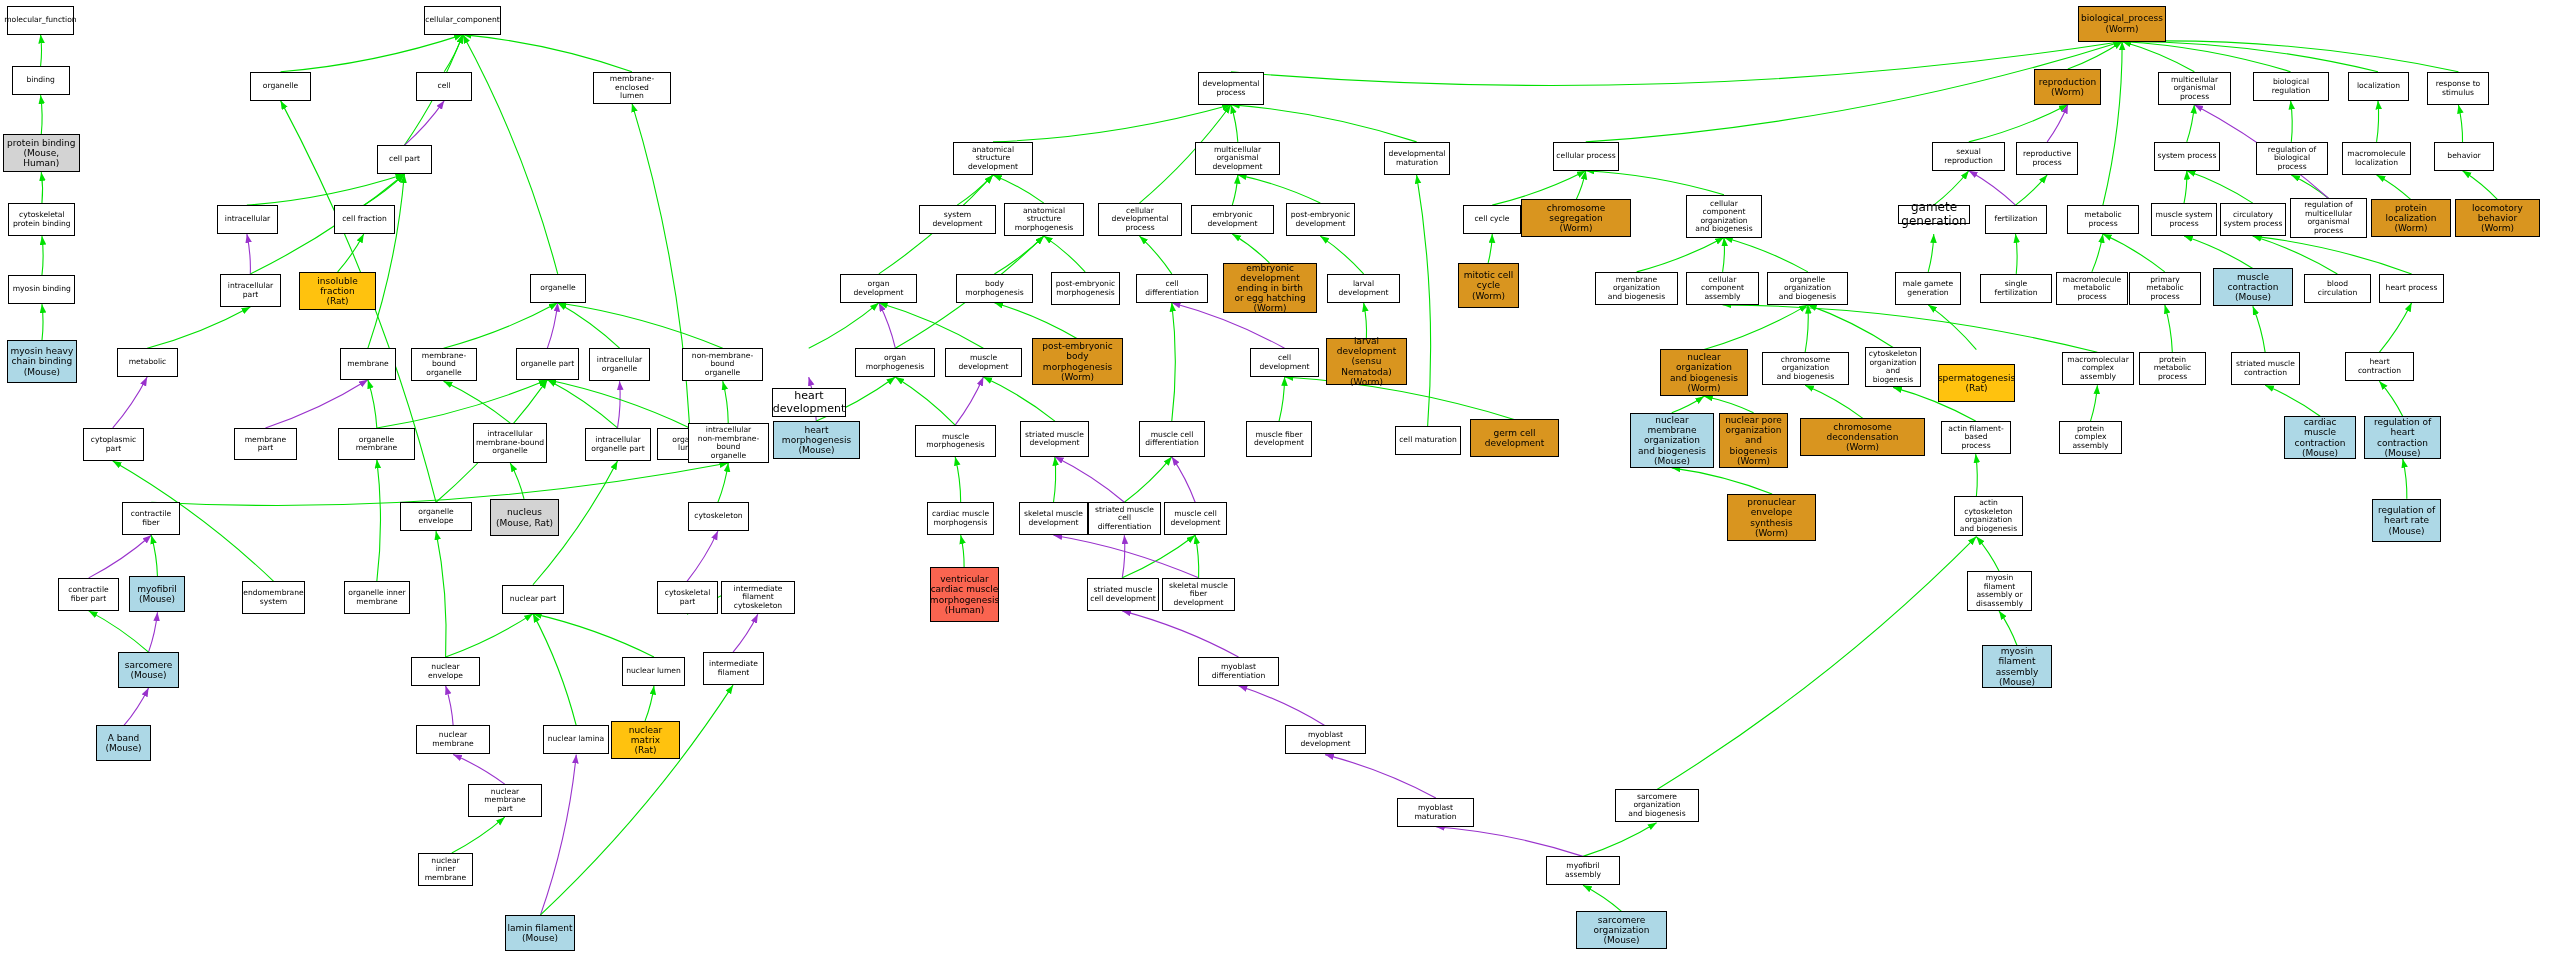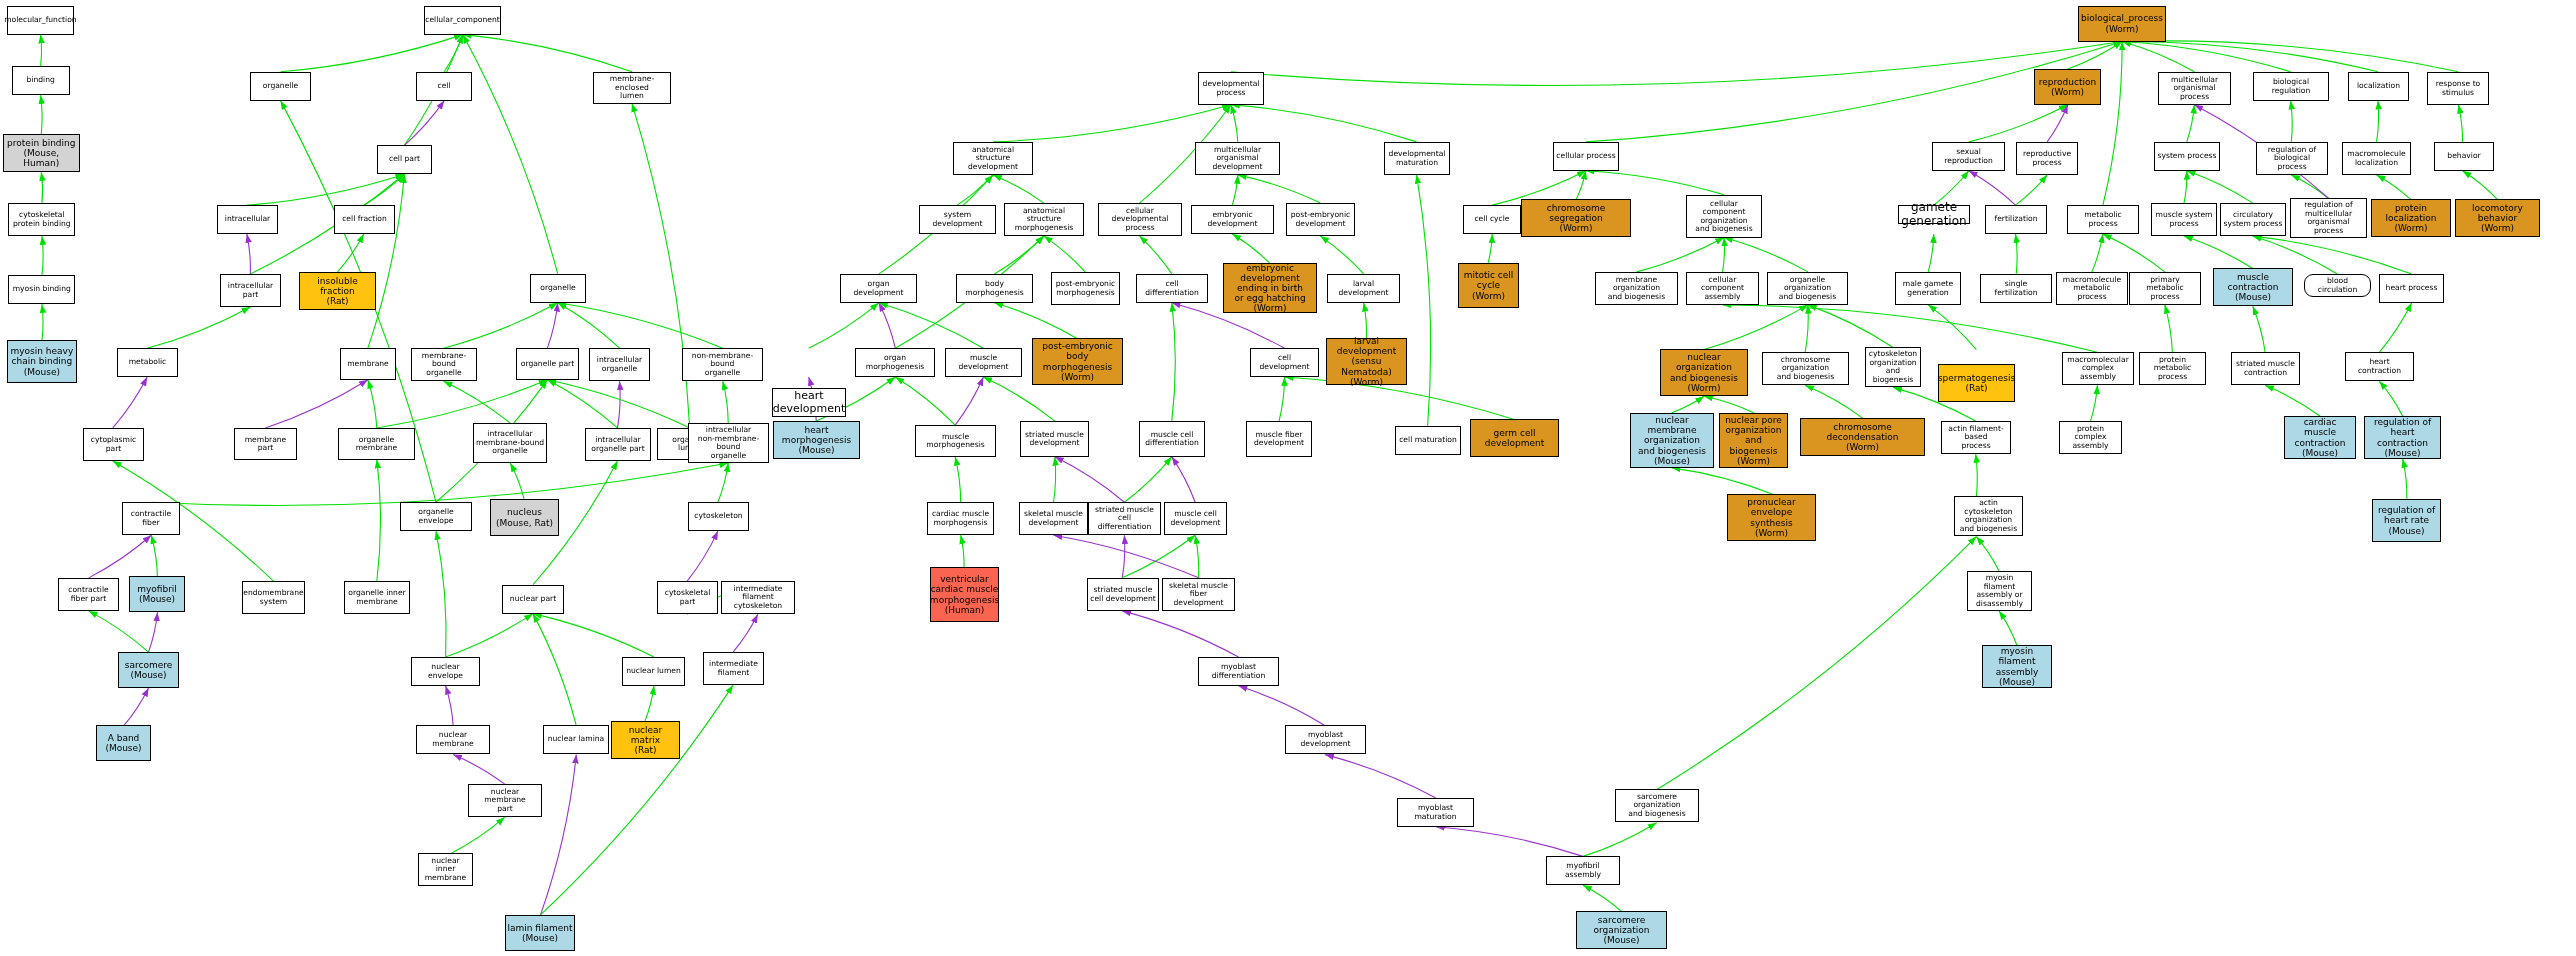--- a/index.html
+++ b/index.html
@@ -356,21 +356,21 @@
 and biogenesis</div>
       <div class="node white" style="left: 1895px; top: 272px; width: 66px; height: 33px; font-size: 7.6px;">male gamete
 generation</div>
       <div class="node white" style="left: 1980px; top: 274px; width: 72px; height: 29px; font-size: 7.6px;">single fertilization</div>
       <div class="node white" style="left: 2056px; top: 272px; width: 72px; height: 33px; font-size: 7.6px;">macromolecule
 metabolic process</div>
       <div class="node white" style="left: 2129px; top: 272px; width: 72px; height: 33px; font-size: 7.6px;">primary metabolic
 process</div>
       <div class="node blue" style="left: 2213px; top: 268px; width: 80px; height: 38px; font-size: 9px;">muscle contraction
 (Mouse)</div>
-      <div class="node white" style="left: 2304px; top: 274px; width: 67px; height: 23px; font-size: 7.6px; border-radius: 9px;">blood circulation</div>
+      <div class="node white" style="left: 2304px; top: 274px; width: 67px; height: 29px; font-size: 7.6px;">blood circulation</div>
       <div class="node white" style="left: 2379px; top: 274px; width: 65px; height: 29px; font-size: 7.6px;">heart process</div>
       <div class="node white" style="left: 772px; top: 348px; width: 74px; height: 29px; font-size: 11px; margin-top: 40px;">heart development</div>
       <div class="node white" style="left: 855px; top: 348px; width: 80px; height: 29px; font-size: 7.6px;">organ morphogenesis</div>
       <div class="node white" style="left: 945px; top: 348px; width: 77px; height: 29px; font-size: 7.6px;">muscle development</div>
       <div class="node orange" style="left: 1032px; top: 338px; width: 91px; height: 47px; font-size: 9px;">post-embryonic
 body morphogenesis
 (Worm)</div>
       <div class="node white" style="left: 1250px; top: 348px; width: 69px; height: 29px; font-size: 7.6px;">cell development</div>
       <div class="node orange" style="left: 1326px; top: 338px; width: 81px; height: 47px; font-size: 9px;">larval development
 (sensu Nematoda)

